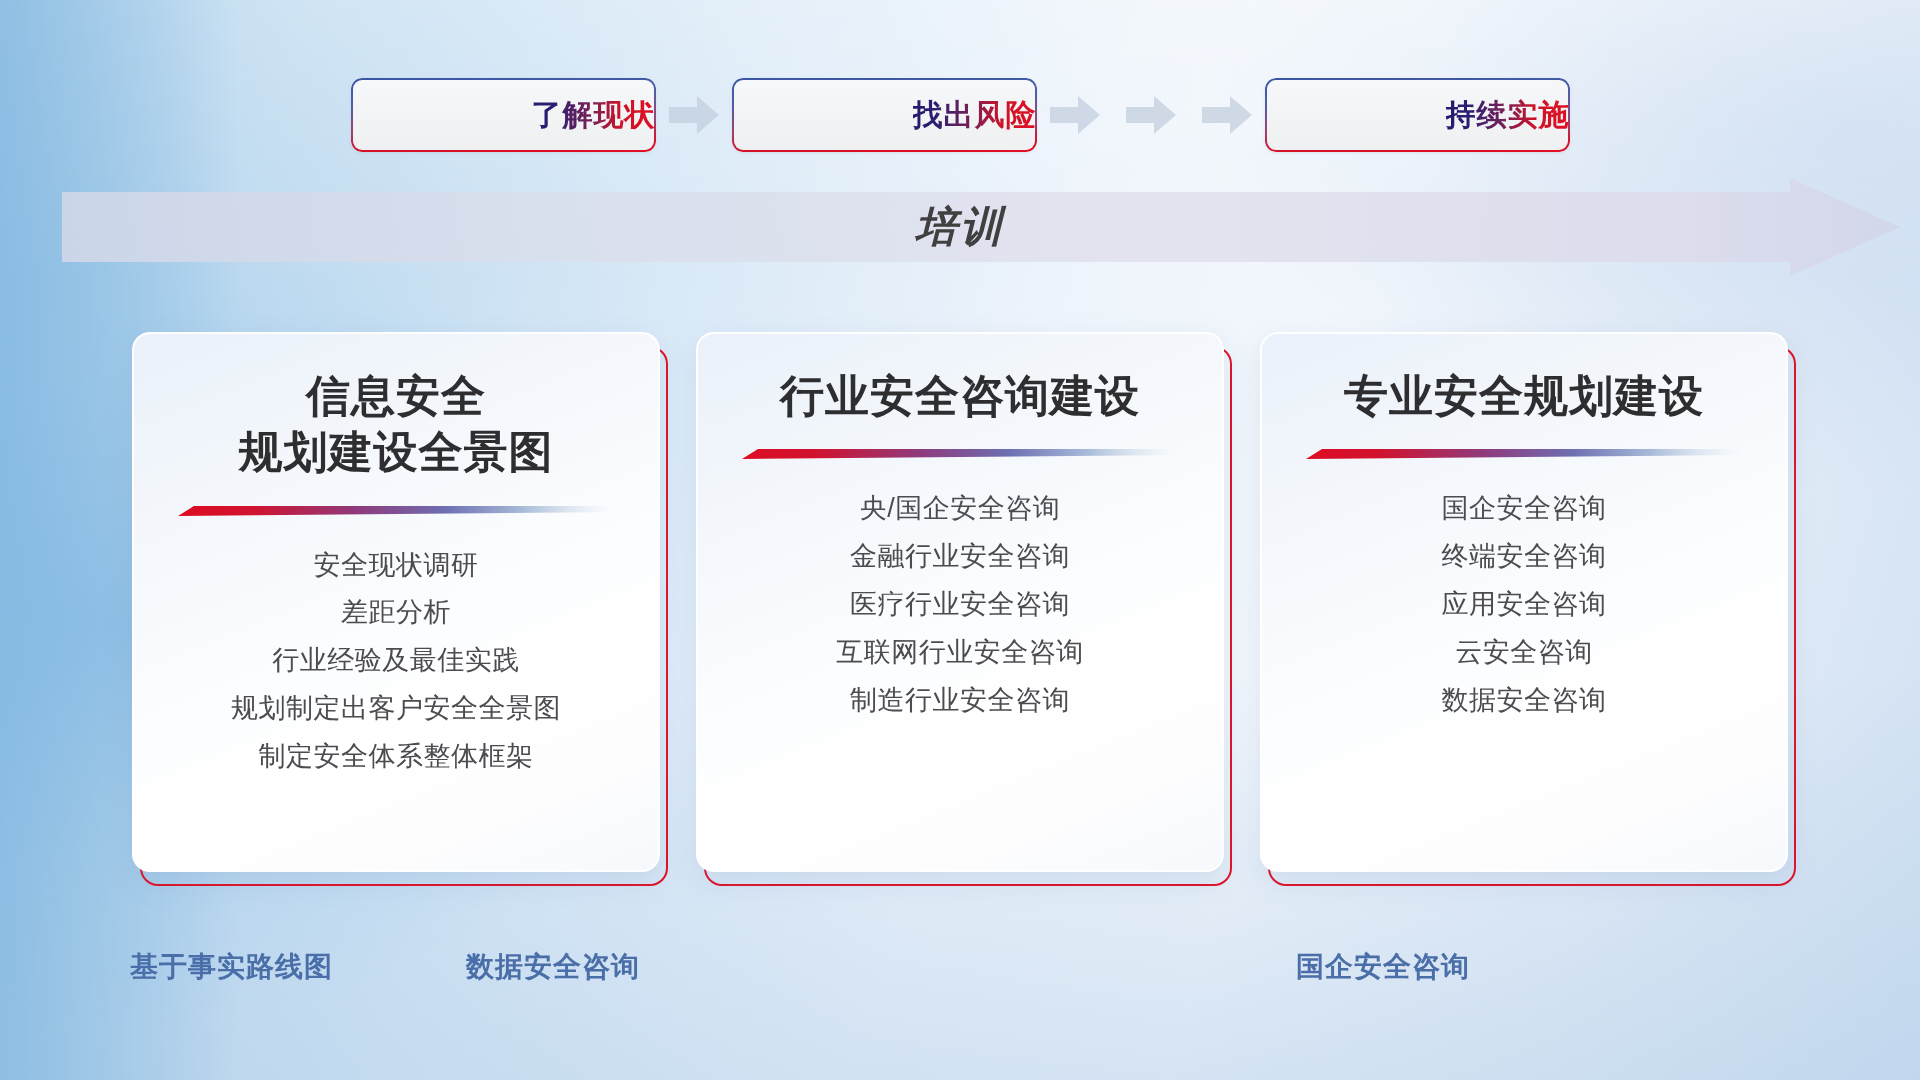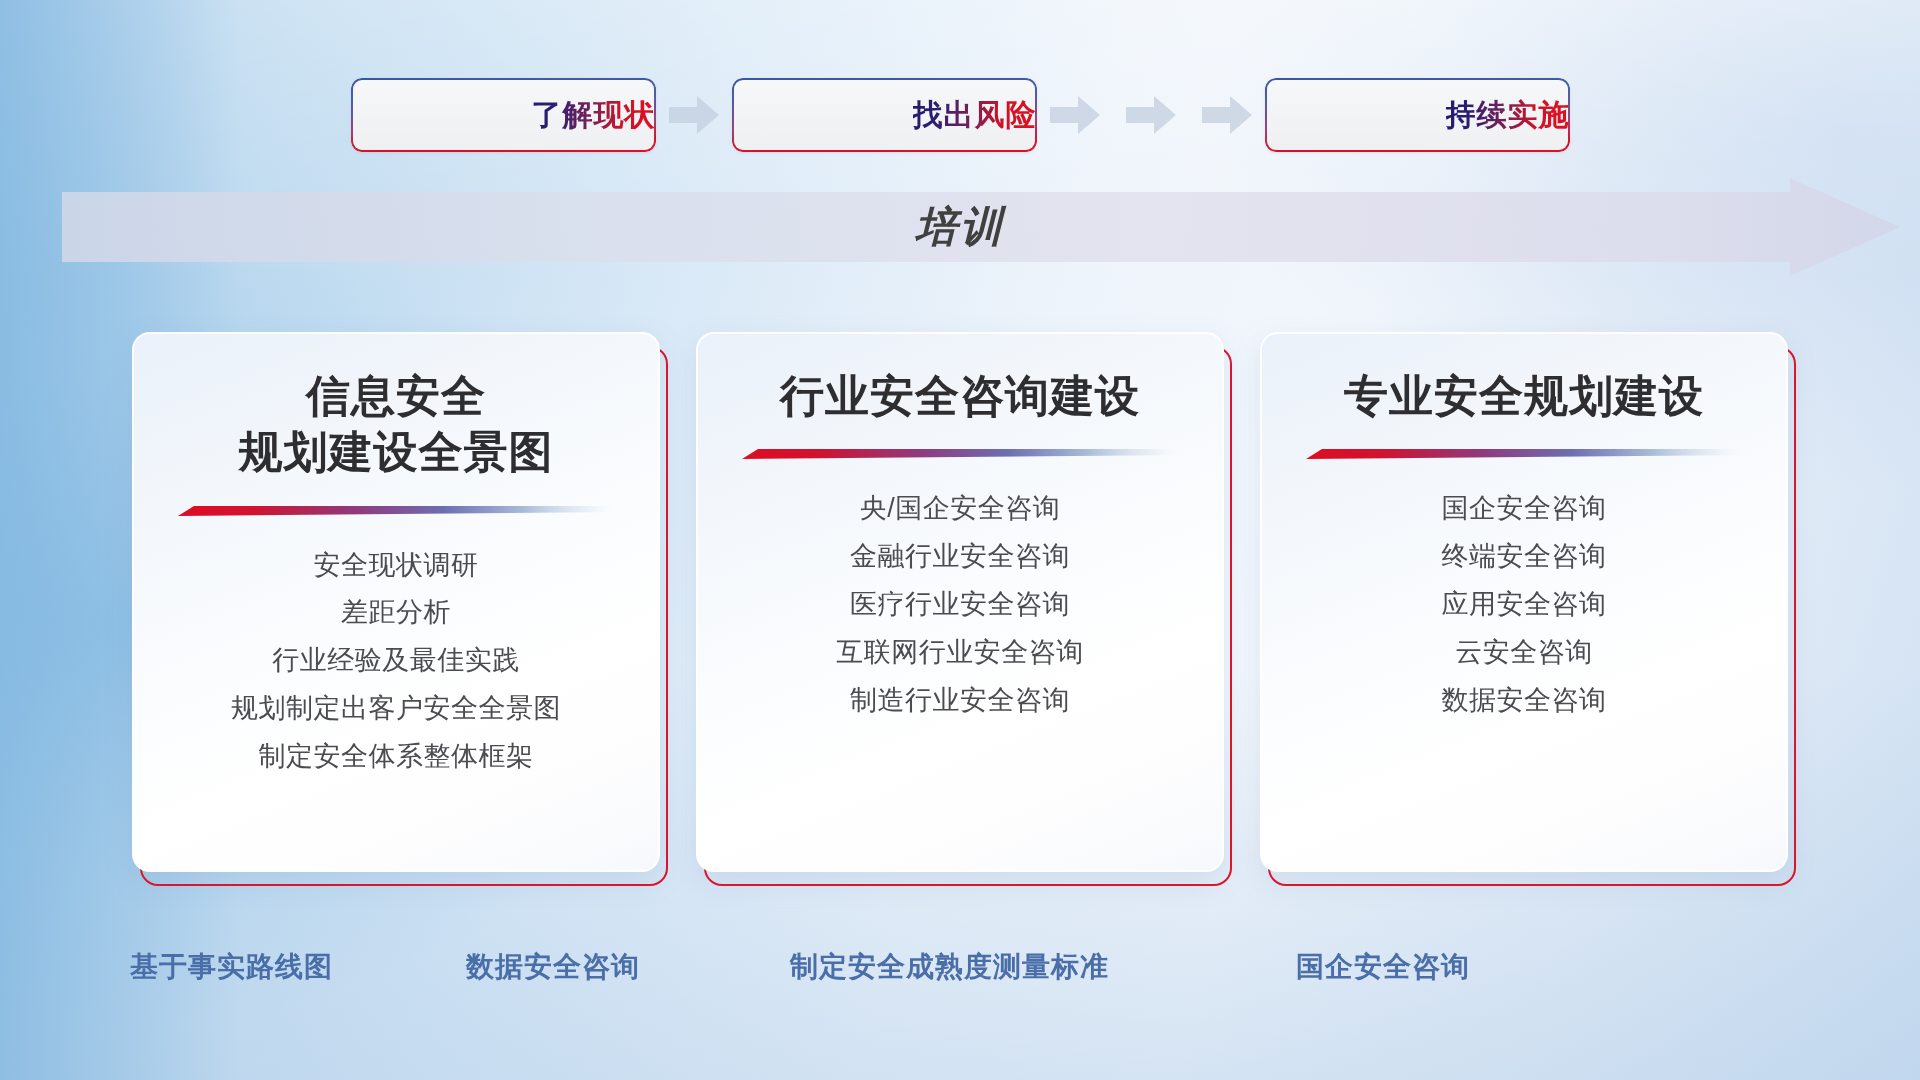--- a/index.html
+++ b/index.html
@@ -215,15 +215,14 @@
           <div class="card-item">云安全咨询</div>
           <div class="card-item">数据安全咨询</div>
         </div>
       </div>
     </div>
   </div>
 
 <div id="bottom">
     <div class="blabel" style="left: 130px;">基于事实路线图</div>
     <div class="blabel" style="left: 466px;">数据安全咨询</div>
-    <div class="blabel" style="left: 790px;">制定安全成熟度测量标准</div>
     <div class="blabel" style="left: 1296px;">国企安全咨询</div>
   </div>
 
 </body></html>

